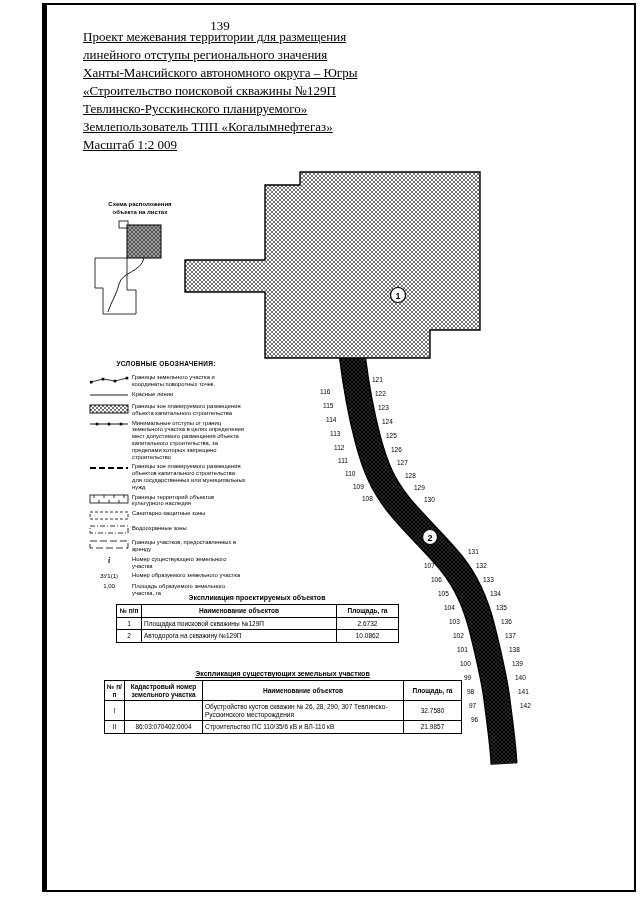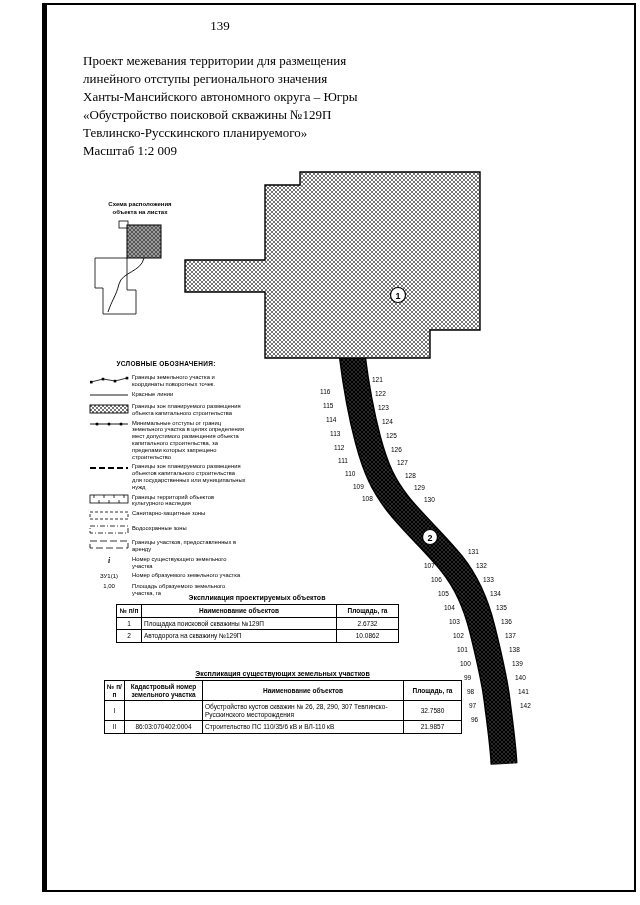--- a/index.html
+++ b/index.html
@@ -10,22 +10,23 @@
   }
   .frame {
     position:absolute; left:42px; top:3px; width:594px; height:889px;
     border:2px solid #000; border-left-width:5px;
   }
   .pagenum {
     position:absolute; left:190px; top:18px; width:60px; text-align:center;
     font:13px "Liberation Serif", serif;
   }
   .title-block {
-    position:absolute; left:83px; top:52px; width:330px;
+    position:absolute; left:83px; top:28px; width:330px;
     font:13px/18px "Liberation Serif", serif;
+    text-decoration:underline;
   }
   .inset-label {
     position:absolute; left:96px; top:201px; width:88px; text-align:center;
     font-weight:bold; font-size:6px; line-height:7.5px;
   }
   svg.map { position:absolute; left:0; top:0; }
   .ptlabel { font-family:"Liberation Sans", sans-serif; font-size:6.5px; fill:#000; }
   .marker-num {
     font-family:"Liberation Sans", sans-serif; font-size:9px; font-weight:bold;
     text-anchor:middle; fill:#000;
@@ -59,22 +60,23 @@
 <body>
 
 <div class="frame"></div>
 
 <div class="pagenum">139</div>
 
 <div class="title-block">
   <div>Проект межевания территории для размещения</div>
   <div>линейного отступы регионального значения</div>
   <div>Ханты-Мансийского автономного округа – Югры</div>
-  <div>«Обустройство поисковой скважины №129П</div>
+  <div>«Строительство поисковой скважины №129П</div>
   <div>Тевлинско-Русскинского планируемого»</div>
+  <div>Землепользователь ТПП «Когалымнефтегаз»</div>
   <div>Масштаб 1:2 009</div>
 </div>
 
 <svg class="map" width="640" height="905" viewBox="0 0 640 905">
   <defs>
     <pattern id="xh" width="4" height="4" patternUnits="userSpaceOnUse">
       <path d="M0,4 L4,0 M-1,1 L1,-1 M3,5 L5,3" stroke="#3a3a3a" stroke-width="0.7" fill="none"></path>
       <path d="M0,0 L4,4 M3,-1 L5,1 M-1,3 L1,5" stroke="#3a3a3a" stroke-width="0.7" fill="none"></path>
     </pattern>
   </defs>

